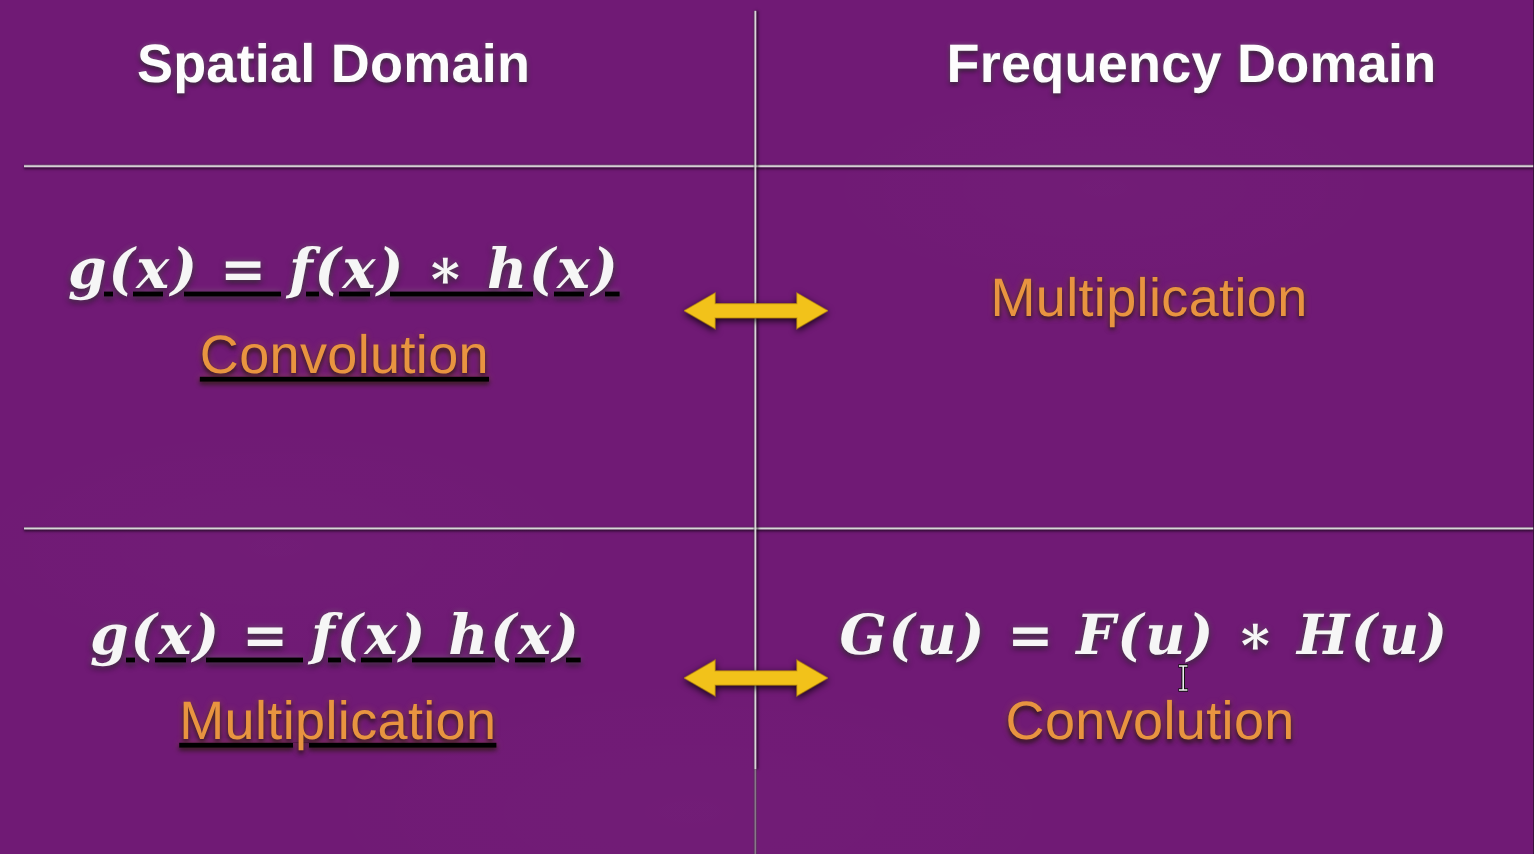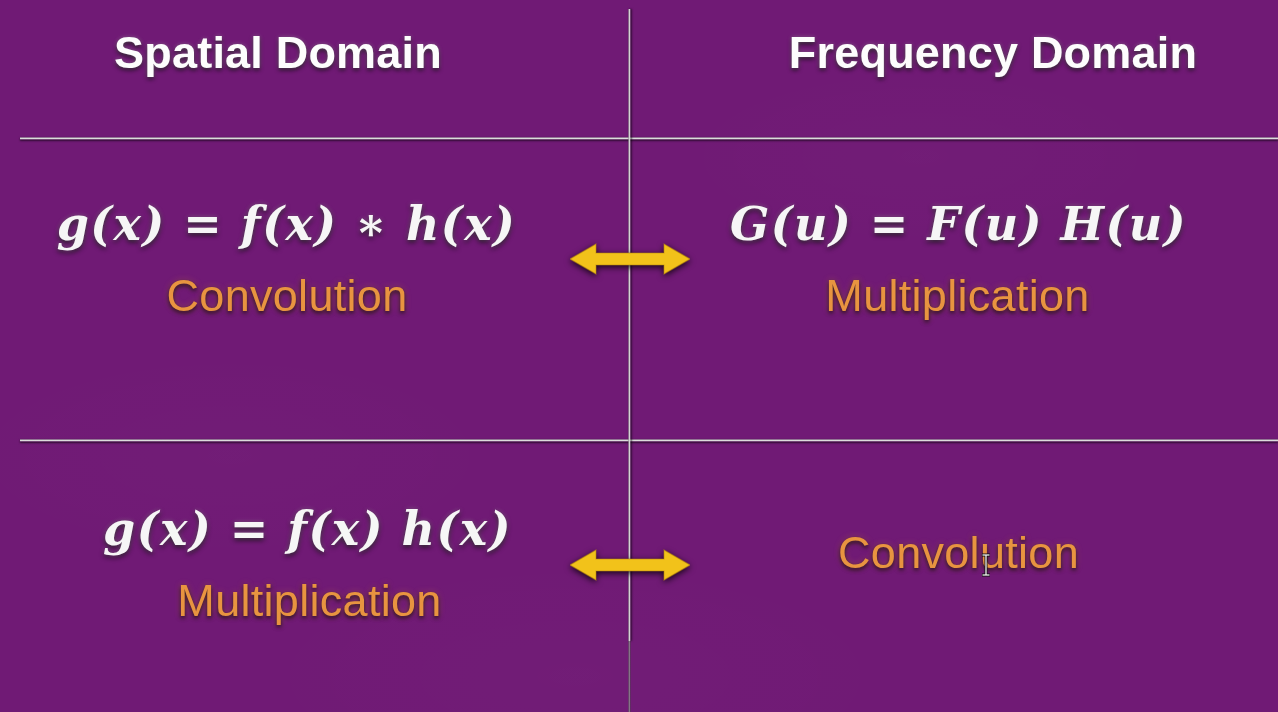--- a/index.html
+++ b/index.html
@@ -87,26 +87,26 @@
   }
   #header-spatial   { left: -22px; }
   #header-frequency { left: 693px; }
 
   
   .cell {
     position: absolute;
     width: 629px;
     text-align: center;
   }
-  .cell-left  { left: 0; }
+  .cell-left  { left: 0; text-decoration: underline; }
   .cell-right { left: 649px; width: 629px; }
 
   #cell-r1-left   { top: 200px; }
   #cell-r1-right  { top: 200px; }
-  #cell-r2-left   { top: 505px; margin-left: 28px; }
+  #cell-r2-left   { top: 505px; }
   #cell-r2-right  { top: 505px; }
 
   .equation {
     font-family: "DejaVu Serif", "Liberation Serif", serif;
     font-style: italic;
     font-weight: 700;
     font-size: 46px;
     line-height: 1.05;
     color: #f6f6f6;
     letter-spacing: 1.5px;
@@ -187,41 +187,41 @@
       <g fill="#f2c21a" stroke="none">
         <polygon points="0,22 26,7 26,16 94,16 94,7 120,22 94,37 94,28 26,28 26,37"></polygon>
       </g>
       <g fill="none" stroke="#b8860b" stroke-width="1.1" opacity="0.55">
         <polygon points="0,22 26,7 26,16 94,16 94,7 120,22 94,37 94,28 26,28 26,37"></polygon>
       </g>
     </svg>
   </div>
 
   <div class="cell cell-right" id="cell-r1-right">
-    <div class="equation" id="eq-r1-right">G(u) = F(u) H(u)</div>
     <div class="op-label" id="lbl-r1-right">Multiplication</div>
   </div>
 
   <div class="cell cell-left" id="cell-r2-left">
     <div class="equation" id="eq-r2-left">g(x) = f(x) h(x)</div>
     <div class="op-label" id="lbl-r2-left">Multiplication</div>
   </div>
 
   <div class="arrow" id="arrow-row2">
     <svg viewBox="0 0 120 44" width="120" height="44">
       <g fill="#f2c21a" stroke="none">
         <polygon points="0,22 26,7 26,16 94,16 94,7 120,22 94,37 94,28 26,28 26,37"></polygon>
       </g>
       <g fill="none" stroke="#b8860b" stroke-width="1.1" opacity="0.55">
         <polygon points="0,22 26,7 26,16 94,16 94,7 120,22 94,37 94,28 26,28 26,37"></polygon>
       </g>
     </svg>
   </div>
 
   <div class="cell cell-right" id="cell-r2-right">
+    <div class="equation" id="eq-r2-right">G(u) = F(u) ∗ H(u)</div>
     <div class="op-label" id="lbl-r2-right">Convolution</div>
   </div>
 
   <div id="mouse-cursor">
     <svg viewBox="0 0 14 26" width="14" height="26">
       <g stroke="#111111" stroke-width="3" fill="none" stroke-linecap="butt">
         <line x1="7" y1="3" x2="7" y2="23"></line>
         <line x1="3" y1="3" x2="11" y2="3"></line>
         <line x1="3" y1="23" x2="11" y2="23"></line>
       </g>

